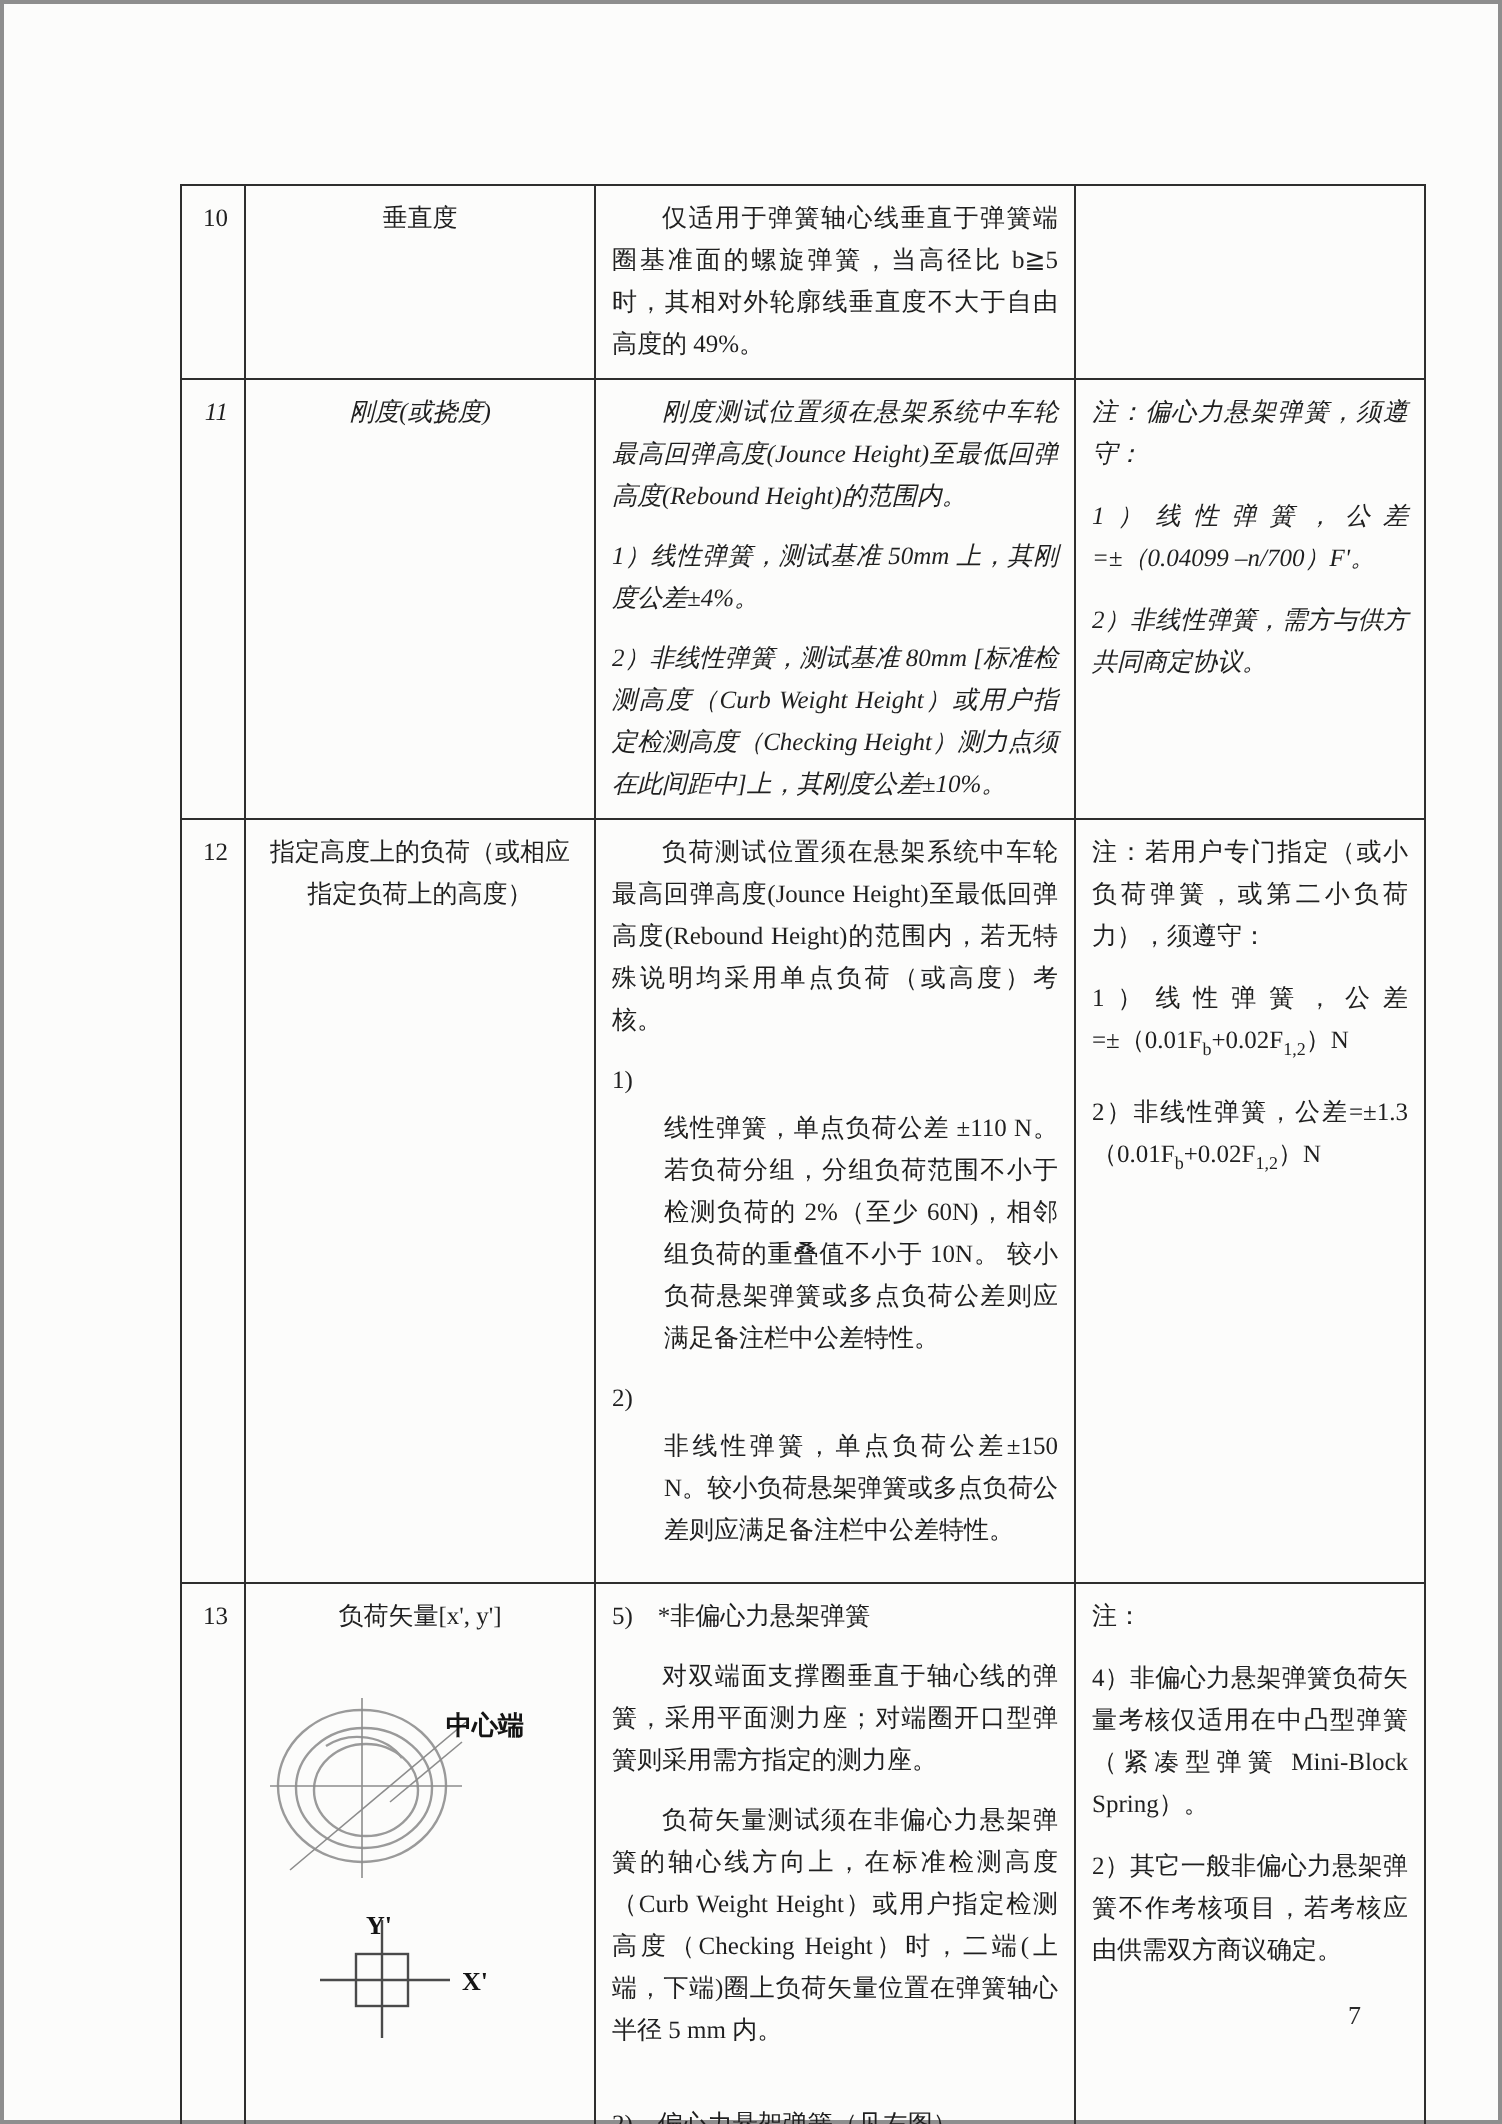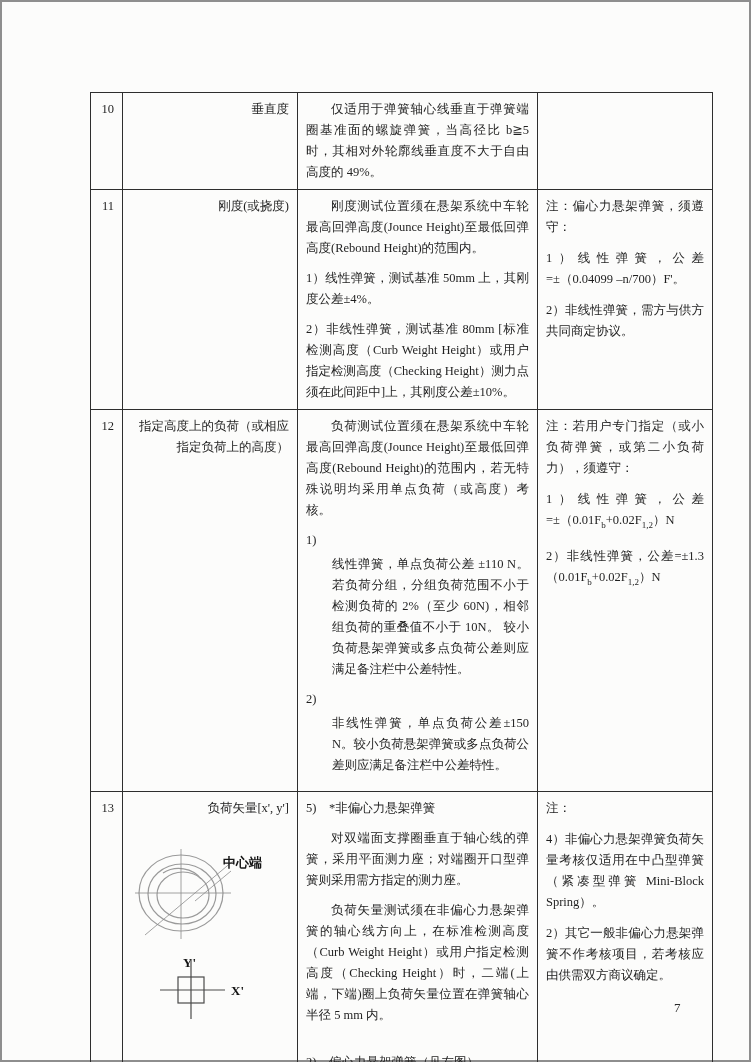--- a/index.html
+++ b/index.html
@@ -24,32 +24,32 @@
   }
   table.spec td {
     border: 1.5px solid #2e2e2e;
     vertical-align: top;
     padding: 6px 8px;
     font-size: 12.5px;
     line-height: 21px;
   }
   td.c-no { text-align: right; padding-top: 8px; }
   tr.r10 { height: 93px; }
-  tr.r11 { height: 217px; }
+  tr.r11 { height: 217px; font-style: italic; }
   tr.r12 { height: 300px; }
   tr.r13 { height: 272px; }
   td p { margin: 0 0 9px 0; text-align: justify; }
   td p:last-child { margin-bottom: 0; }
   p.indent { text-indent: 2em; }
   .li { display: flex; margin: 0 0 9px 0; }
   .li .num { flex: none; width: 26px; }
   .li .txt { flex: 1; text-align: justify; margin-top: 24px; }
   td.c-note p { margin-bottom: 10px; }
   sub { font-size: 9px; }
-  .item-label { text-align: right; }
+  .item-label { text-align: center; }
   .diagram { display: block; margin: 26px 0 0 2px; }
   .diagram text { font-size: 13px; font-weight: bold; fill: #141414; }
   .gap-top { margin-top: 26px; }
   .pageno {
     position: absolute; left: 672px; top: 998px;
     font-size: 13px; color: #2a2a2a;
   }
 </style>
 </head>
 <body>

